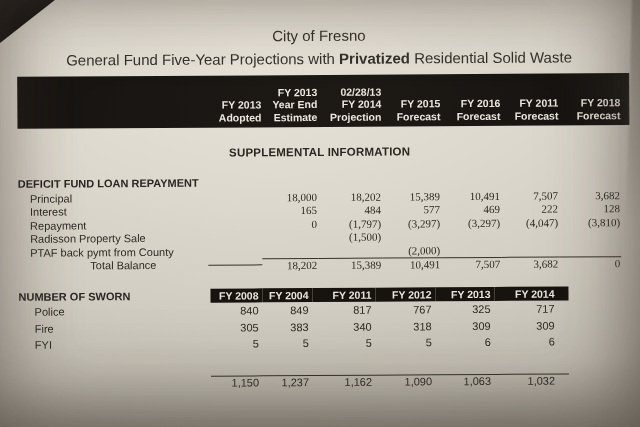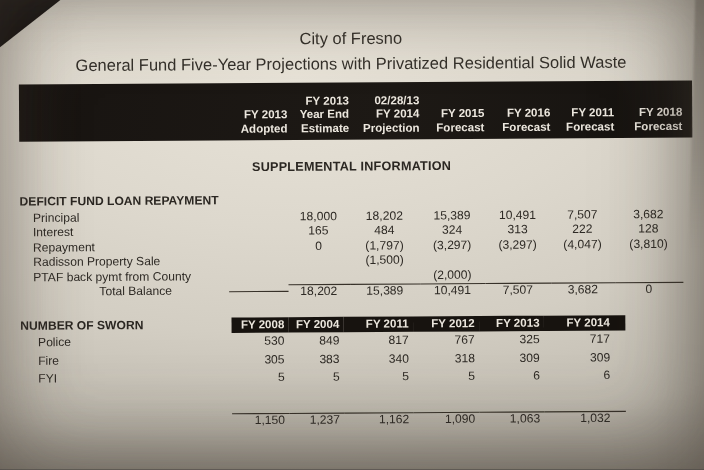--- a/index.html
+++ b/index.html
@@ -27,21 +27,21 @@
   .edge-right {
     position:absolute; right:-3px; top:-3px; width:14px; height:235px; z-index:5;
     background:linear-gradient(to bottom, rgba(125,120,111,0.55), rgba(125,120,111,0.25) 60%, rgba(125,120,111,0));
     transform:rotate(1.5deg);
     filter:blur(1px);
   }
   .page { position:absolute; inset:0; transform:rotate(-0.35deg); transform-origin:50% 50%; z-index:2; }
 
   .title-line1 { position:absolute; top:27px; left:0; right:0; text-align:center; font-size:15px; color:#34302a; }
   .title-line2 { position:absolute; top:50px; left:0; right:0; text-align:center; font-size:15px; color:#34302a; white-space:nowrap; }
-  .title-line2 b { font-weight:normal; }
+  .title-line2 b { font-weight:bold; }
 
   
   .bar {
     position:absolute; top:75px; left:18px; width:612px; height:52px;
     background:linear-gradient(100deg, #181411 0%, #1d1915 55%, #161310 100%);
     box-sizing:border-box; padding-right:9px;
     display:grid; grid-template-columns:190px 54px 56px 64px 59px 60px 58px 62px;
     align-items:end;
   }
   .hcell {
@@ -52,21 +52,21 @@
   .supp-title { position:absolute; top:146px; left:0; right:0; text-align:center;
     font-size:11.5px; font-weight:bold; letter-spacing:0.2px; color:#2b2722; }
 
   .deficit { position:absolute; top:176px; left:18px; width:612px; }
   .group-label { font-size:11px; font-weight:bold; height:14.4px; color:#2b2722; }
   .trow {
     display:grid; grid-template-columns:190px 54px 56px 64px 59px 60px 58px 62px;
     height:13.4px; align-items:center; font-size:11px;
   }
   .trow .lbl { padding-left:12px; white-space:nowrap; }
-  .trow .val { text-align:center; padding-right:1px; font-variant-numeric:tabular-nums; }
+  .trow .val { text-align:right; padding-right:1px; font-variant-numeric:tabular-nums;font-family:Liberation Serif, serif; }
   .trow.total { height:14.2px; }
   .trow.total .lbl { padding-left:72px; }
   .trow.total .val { border-top:1.5px solid #373129; }
 
   
   .sworn { position:absolute; top:288px; left:18px; width:612px; }
   .srow { display:grid; grid-template-columns:192px 52px 50px 63px 60px 59px 74px; align-items:center; font-size:11px; }
   .srow.shead { height:14px; }
   .srow.shead .slbl { font-size:11px; font-weight:bold; color:#2b2722; white-space:nowrap; }
   .srow.shead .sval { background:#17130f; color:#ebe6dd; font-weight:bold; font-size:10.5px; height:14px; line-height:14px;text-align:right; }
@@ -122,22 +122,22 @@
         <div class="val">15,389</div>
         <div class="val">10,491</div>
         <div class="val">7,507</div>
         <div class="val">3,682</div>
       </div>
       <div class="trow">
         <div class="lbl">Interest</div>
         <div class="val"></div>
         <div class="val">165</div>
         <div class="val">484</div>
-        <div class="val">324</div>
-        <div class="val">313</div>
+        <div class="val">577</div>
+        <div class="val">469</div>
         <div class="val">222</div>
         <div class="val">128</div>
       </div>
       <div class="trow">
         <div class="lbl">Repayment</div>
         <div class="val"></div>
         <div class="val">0</div>
         <div class="val">(1,797)</div>
         <div class="val">(3,297)</div>
         <div class="val">(3,297)</div>
@@ -181,21 +181,21 @@
         <div class="slbl">NUMBER OF SWORN</div>
         <div class="sval">FY 2008</div>
         <div class="sval">FY 2004</div>
         <div class="sval">FY 2011</div>
         <div class="sval">FY 2012</div>
         <div class="sval">FY 2013</div>
         <div class="sval">FY 2014</div>
       </div>
       <div class="srow sdata">
         <div class="slbl">Police</div>
-        <div class="sval">530</div>
+        <div class="sval">840</div>
         <div class="sval">849</div>
         <div class="sval">817</div>
         <div class="sval">767</div>
         <div class="sval">325</div>
         <div class="sval">717</div>
       </div>
       <div class="srow sdata">
         <div class="slbl">Fire</div>
         <div class="sval">305</div>
         <div class="sval">383</div>

